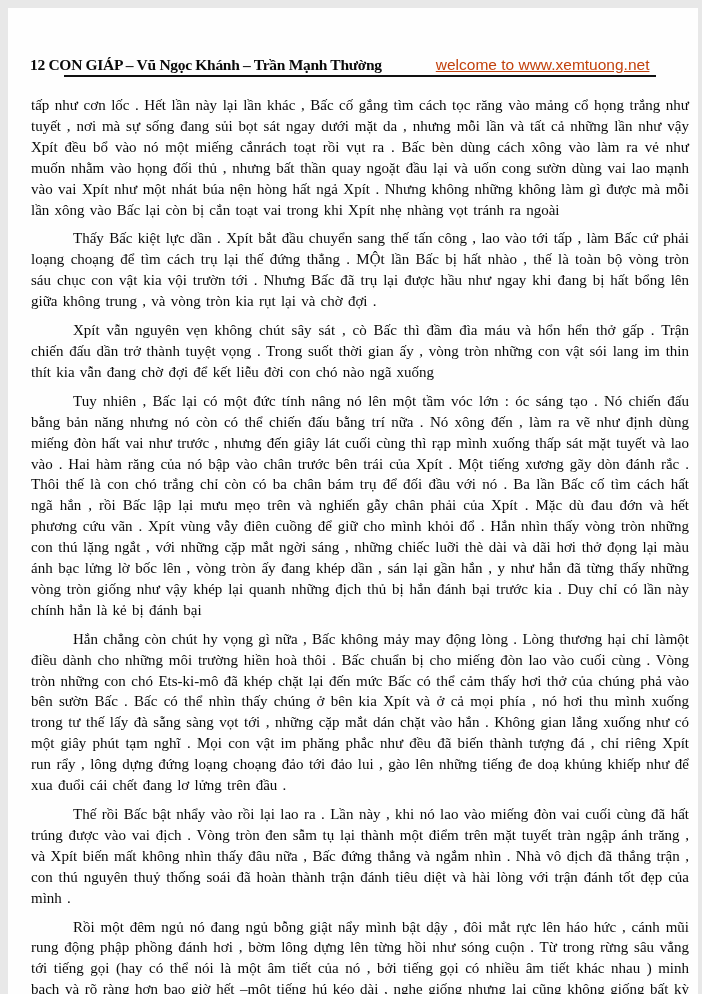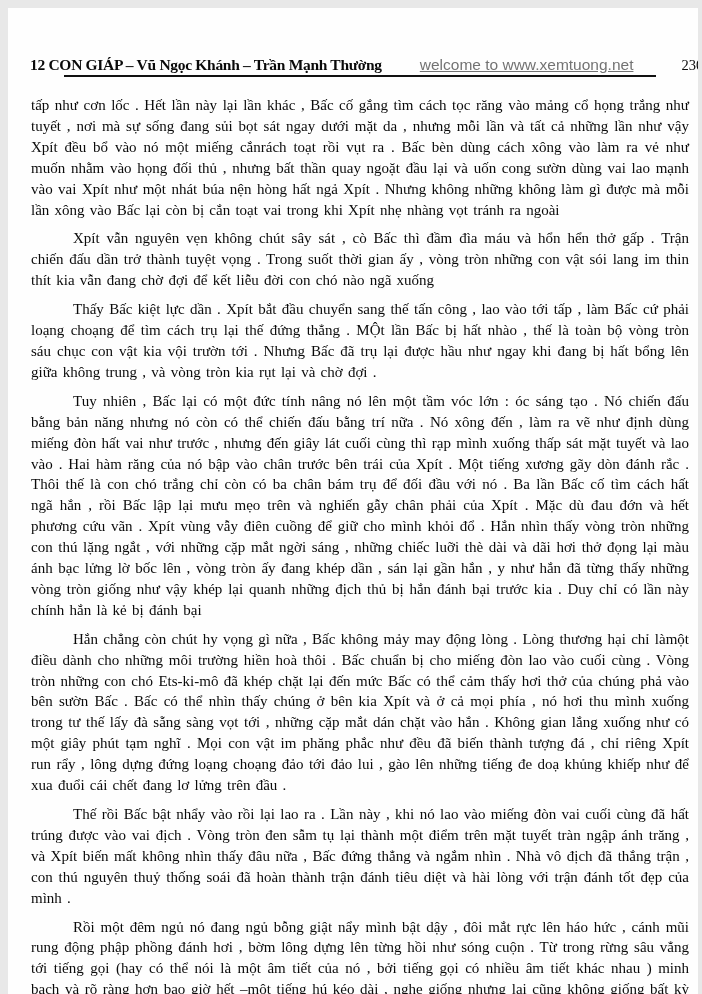--- a/index.html
+++ b/index.html
@@ -26,23 +26,23 @@
     font-family: "Liberation Serif", serif;
     font-weight: bold;
     font-size: 15.5px;
     letter-spacing: -0.3px;
     white-space: nowrap;
   }
   .site-link {
     font-family: "Liberation Sans", sans-serif;
     font-size: 15.5px;
     text-decoration: underline;
-    color: #737373;
+    color: #c2410c;
     white-space: nowrap;
-    margin-left: 30px;
+    margin-left: 46px;
     cursor: pointer;
   }
   .page-number {
     font-family: "Liberation Serif", serif;
     font-size: 14.5px;
     margin-left: 40px;
   }
   .header-rule {
     position: absolute;
     top: 67px;
@@ -76,21 +76,21 @@
   <div class="header">
     <span class="book-title">12 CON GIÁP – Vũ Ngọc Khánh – Trần Mạnh Thường</span>
     <span class="site-link">welcome to www.xemtuong.net</span>
     <span class="page-number">230</span>
   </div>
 
   <div class="header-rule"></div>
 
   <div class="body-text">
     <p class="continues">tấp như cơn lốc . Hết lần này lại lần khác , Bấc cố gắng tìm cách tọc răng vào mảng cổ họng trắng như tuyết , nơi mà sự sống đang sủi bọt sát ngay dưới mặt da , nhưng mỗi lần và tất cả những lần như vậy Xpít đều bổ vào nó một miếng cắnrách toạt rồi vụt ra . Bấc bèn dùng cách xông vào làm ra vẻ như muốn nhằm vào họng đối thủ , nhưng bất thần quay ngoặt đầu lại và uốn cong sườn dùng vai lao mạnh vào vai Xpít như một nhát búa nện hòng hất ngả Xpít . Nhưng không những không  làm gì được mà mỗi lần xông vào Bấc lại còn bị cắn toạt vai trong khi Xpít nhẹ nhàng vọt tránh ra ngoài</p>
+    <p>Thấy Bấc kiệt lực dần . Xpít bắt đầu chuyển sang thế tấn công , lao vào tới tấp , làm Bấc cứ phải loạng choạng để tìm cách trụ lại thế đứng thẳng . MỘt lần Bấc bị hất nhào , thế là toàn bộ vòng tròn sáu chục con vật kia vội trườn tới . Nhưng Bấc đã trụ lại được hầu như ngay khi đang bị hất bổng lên giữa không trung , và vòng tròn kia rụt lại và chờ đợi .</p>
     <p>Xpít vẫn nguyên vẹn không  chút sây sát , cò Bấc thì đầm đìa máu và hổn hển thở gấp . Trận chiến đấu dần trở thành tuyệt vọng . Trong suốt thời gian ấy , vòng tròn những con vật sói lang im thin thít kia vẫn đang chờ đợi để kết liễu đời con chó nào ngã xuống</p>
-    <p>Thấy Bấc kiệt lực dần . Xpít bắt đầu chuyển sang thế tấn công , lao vào tới tấp , làm Bấc cứ phải loạng choạng để tìm cách trụ lại thế đứng thẳng . MỘt lần Bấc bị hất nhào , thế là toàn bộ vòng tròn sáu chục con vật kia vội trườn tới . Nhưng Bấc đã trụ lại được hầu như ngay khi đang bị hất bổng lên giữa không trung , và vòng tròn kia rụt lại và chờ đợi .</p>
     <p>Tuy nhiên , Bấc lại có một đức tính nâng nó lên một tầm vóc lớn : óc sáng tạo . Nó chiến đấu bằng bản năng nhưng nó còn có thể  chiến đấu bằng trí nữa . Nó xông đến , làm ra vẽ như định dùng miếng đòn hất vai như trước , nhưng đến giây lát cuối cùng thì rạp mình xuống thấp sát mặt tuyết và lao vào . Hai hàm răng của nó bập vào chân trước bên trái của Xpít . Một tiếng xương gãy dòn đánh rắc . Thôi thế là con chó trắng chỉ còn có ba chân bám trụ để đối đầu với nó . Ba lần Bấc cố tìm cách hất ngã hắn , rồi Bấc lập lại mưu mẹo trên và nghiến gẫy chân phải của Xpít . Mặc dù đau đớn và hết phương cứu vãn . Xpít vùng vẫy điên cuồng để giữ cho mình khỏi đổ . Hắn nhìn thấy vòng tròn những con thú lặng ngắt , với những cặp mắt ngời sáng , những chiếc luỡi thè dài và dãi hơi thở đọng lại màu ánh bạc lửng lờ bốc lên , vòng tròn ấy đang khép dần , sán lại gần hắn , y như hắn đã từng thấy những vòng tròn giống như vậy khép lại quanh những địch thủ bị hắn đánh bại trước kia . Duy chỉ có lần này chính hắn là kẻ bị đánh bại</p>
     <p>Hắn chẳng còn chút hy vọng gì nữa , Bấc không mảy may động lòng . Lòng thương hại chỉ làmột điều dành cho những môi trường hiền hoà thôi . Bấc chuẩn bị cho miếng đòn lao vào cuối cùng . Vòng tròn những con chó Ets-ki-mô đã khép chặt lại đến mức Bấc có thể cảm thấy hơi thở của chúng phả vào bên sườn Bấc . Bấc có thể nhìn thấy chúng ở bên kia Xpít và ở cả mọi phía , nó hơi thu mình xuống trong tư thế lấy đà sẵng sàng vọt tới , những cặp mắt dán chặt vào hắn . Không gian lắng xuống như có một giây phút tạm nghĩ . Mọi con vật im phăng phắc như đều đã biến thành tượng đá , chỉ riêng Xpít run rẩy , lông dựng đứng loạng choạng đảo tới đảo lui , gào lên những tiếng đe doạ khủng khiếp như để xua đuổi cái chết đang lơ lửng trên đầu .</p>
     <p>Thế rồi Bấc bật nhẩy vào rồi lại lao ra . Lần này , khi nó lao vào miếng đòn vai cuối cùng đã hất trúng được vào vai địch . Vòng tròn đen sẫm tụ lại thành một điểm trên mặt tuyết tràn ngập ánh trăng , và Xpít biến mất không nhìn thấy đâu nữa , Bấc đứng thẳng và ngắm nhìn . Nhà vô địch đã thắng trận , con thú nguyên thuỷ thống soái đã hoàn thành trận đánh tiêu diệt và hài lòng với trận đánh tốt đẹp của mình .</p>
     <p>Rồi một đêm ngủ nó đang ngủ bỗng  giật nẩy mình bật dậy , đôi mắt rực lên háo hức , cánh mũi rung động phập phồng đánh hơi , bờm lông dựng lên từng hồi như sóng cuộn . Từ trong rừng sâu vẳng tới tiếng gọi (hay có thể nói là một âm tiết của nó , bởi tiếng gọi có nhiều âm tiết khác nhau ) minh bạch và rõ ràng hơn bao giờ hết –một tiếng hú kéo dài , nghe giống nhưng lại cũng không giống bất kỳ tiếng kêu nào của loài chó mà nó đã từng  nghe thấy thuở  trước . Bấc vọt ra khỏi khu trại đang yên giấc , lặng lẽ lao vun vút đi qua các khu rừng . Tiếng hú càng gần</p>
   </div>
 
 </div>
 
 </body></html>

